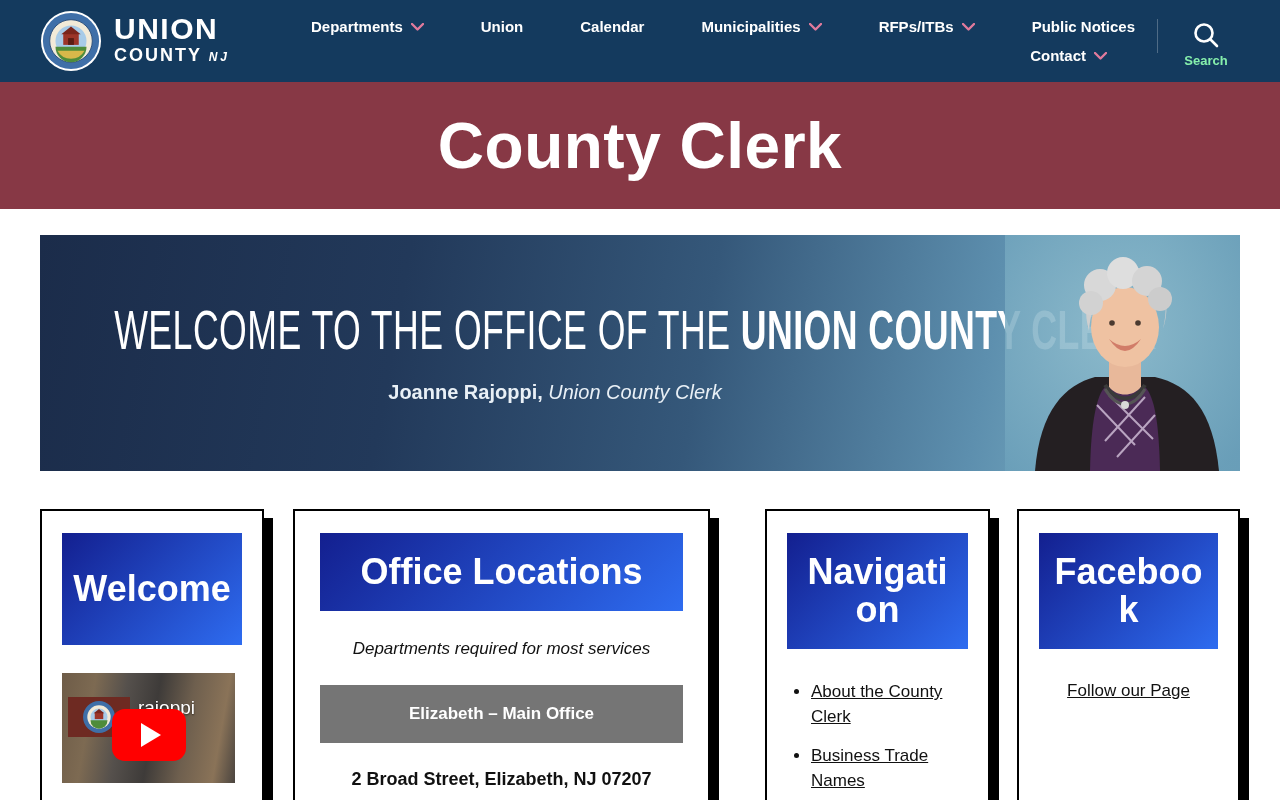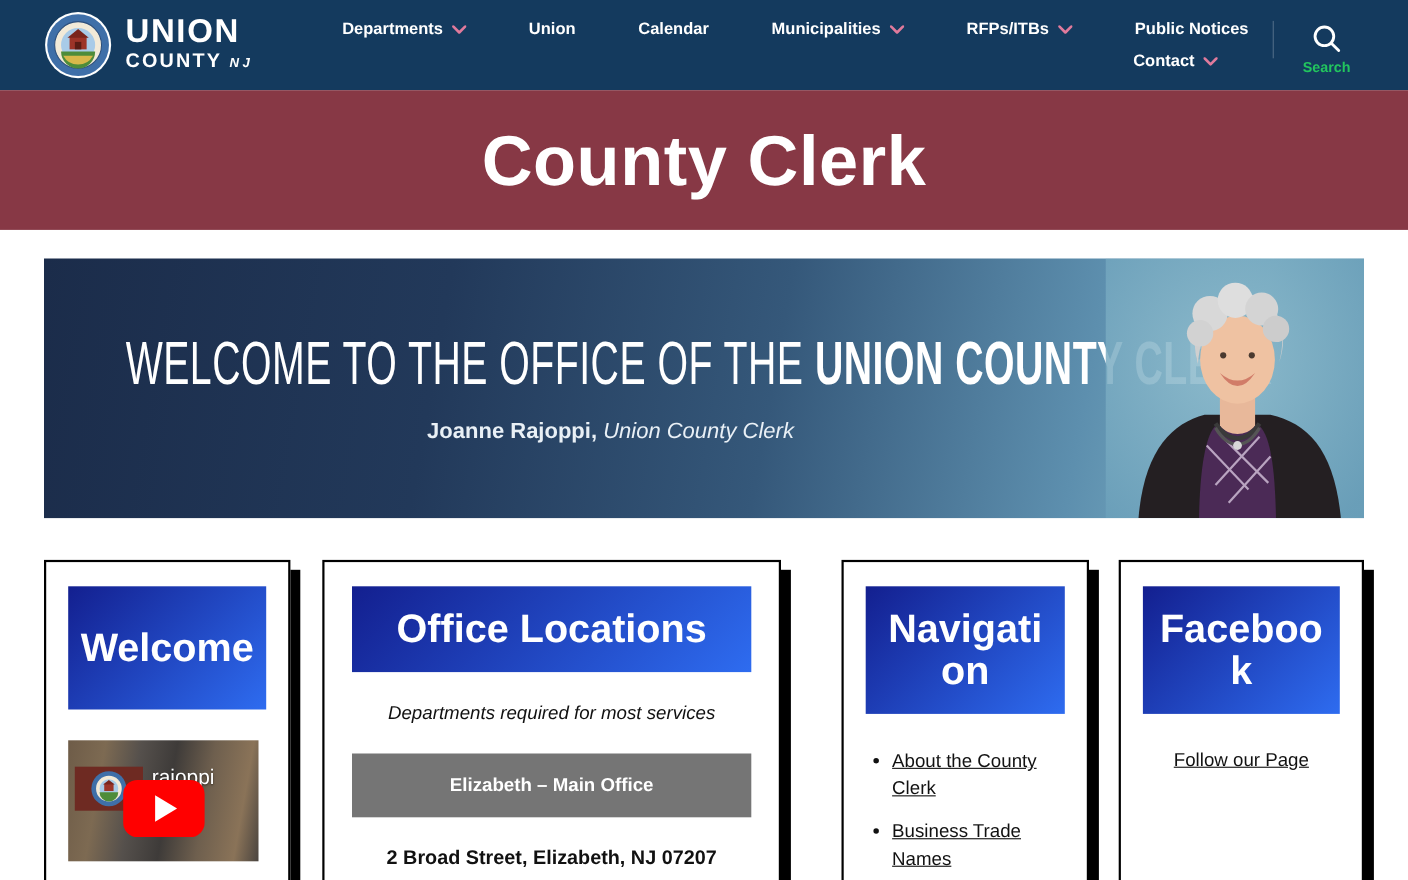--- a/index.html
+++ b/index.html
@@ -16,21 +16,21 @@
   .logo-text .l2 .nj { font-size:12px; font-style:italic; font-weight:bold; letter-spacing:3px; }
   .nav-col { margin-left:auto; display:flex; flex-direction:column; gap:12px; padding-right:22px; }
   .nav-row1 { display:flex; gap:57px; align-items:center; }
   .nav-row2 { display:flex; justify-content:flex-end; padding-right:28px; }
   .nav-item { display:flex; align-items:center; gap:8px; color:#fff; font-size:15px;
               font-weight:bold; cursor:pointer; white-space:nowrap; }
   .chev { width:13px; height:8px; display:inline-block; }
   .hdr-divider { width:1px; height:34px; background:rgba(255,255,255,.25); margin:0 0 10px 0; }
   .search-box { width:96px; display:flex; flex-direction:column; align-items:center; gap:2px;
                 cursor:pointer; margin-top:6px; }
-  .search-label { color:#22c55e; font-size:13px; font-weight:bold; }
+  .search-label { color:#86efac; font-size:13px; font-weight:bold; }
 
   
   .page-banner { height:127px; background:#873845; display:flex; align-items:center; justify-content:center; }
   .page-banner h1 { color:#fff; font-size:64px; font-weight:bold; letter-spacing:.5px; }
 
   
   .hero { margin:26px 40px 0 40px; height:236px; position:relative; overflow:hidden;
           background:linear-gradient(100deg,#1b2c4a 0%, #22395a 30%, #35587a 55%, #5d8fae 78%, #79adc2 90%, #5e92ad 100%); }
   .hero-text { position:absolute; left:0; right:210px; top:72px; text-align:center; }
   .hero-title { color:#fff; font-size:42px; white-space:nowrap;

